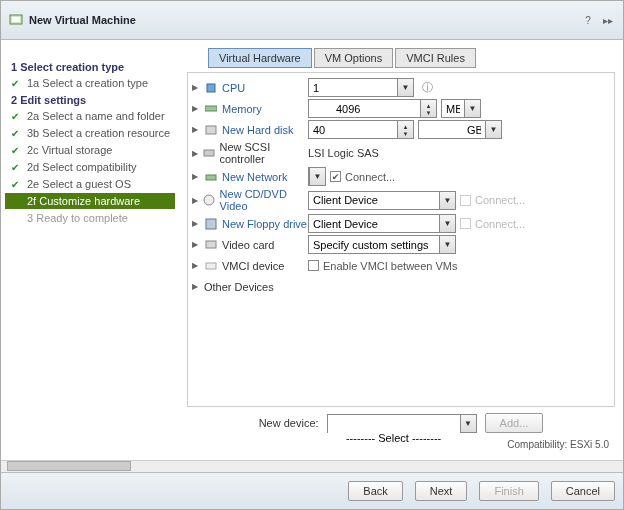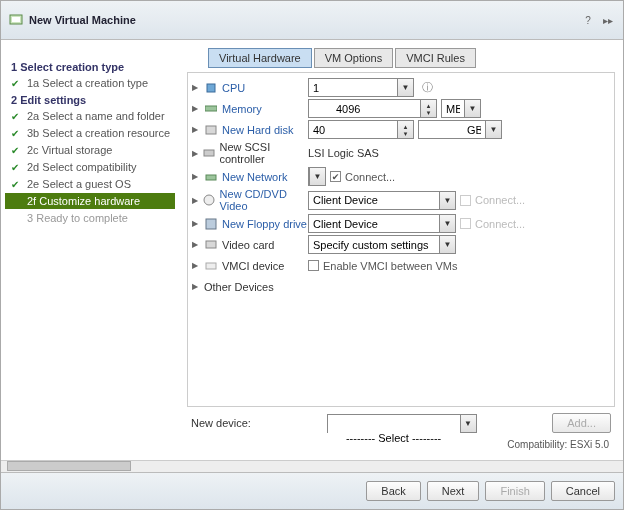--- a/index.html
+++ b/index.html
@@ -29,28 +29,28 @@
   .val-col { display: flex; align-items: center; gap: 4px; }
   .combo { display: inline-flex; align-items: center; border: 1px solid #888; height: 19px; background: #fff; }
   .combo input { border: none; height: 17px; padding: 0 4px; font-size: 11px; outline: none; }
   .combo .arrow { width: 16px; height: 17px; background: linear-gradient(#f5f5f5,#ddd); border-left: 1px solid #888; display: flex; align-items: center; justify-content: center; font-size: 8px; color: #333; }
   .spinner .arrow { font-size: 7px; line-height: 1; }
   .info-icon { color: #888; font-size: 11px; margin-left: 4px; }
   .chkbox { display: inline-flex; align-items: center; gap: 4px; color: #555; }
   .chkbox.dis { color: #bbb; }
   .chkbox .box { width: 11px; height: 11px; border: 1px solid #888; display: inline-flex; align-items: center; justify-content: center; font-size: 9px; }
   .chkbox.dis .box { border-color: #ccc; }
-  .newdev { display: flex; align-items: center; justify-content: space-between; padding: 6px 4px; gap: 8px; }
+  .newdev { display: flex; align-items: center; justify-content: center; padding: 6px 4px; gap: 8px; }
   .newdev .combo input { width: 132px; text-align: center; margin-top: 30px; }
   .btn { border: 1px solid #999; background: linear-gradient(#fdfdfd,#e8e8e8); padding: 3px 14px; font-size: 11px; border-radius: 2px; }
   .btn.dis { color: #aaa; }
   .compat { text-align: right; padding: 0 6px 2px; color: #555; font-size: 10px; }
   .scroll-h { height: 12px; background: #eee; border-top: 1px solid #ccc; position: relative; }
   .scroll-h .thumb { position: absolute; left: 6px; top: 0; height: 10px; width: 20%; background: #ccc; border: 1px solid #aaa; }
-  .footer { background: linear-gradient(#eef2f5,#dde5ec); padding: 8px; display: flex; justify-content: flex-end; gap: 6px; border-top: 1px solid #bbb; }
+  .footer { background: linear-gradient(#eef2f5,#dde5ec); padding: 8px; display: flex; justify-content: flex-end; gap: 12px; border-top: 1px solid #bbb; }
 </style>
 </head>
 <body>
 
 <div class="dialog">
   <div class="titlebar">
     <span class="titlebar-icon">
       <svg width="14" height="14">
           <rect x="1" y="2" width="12" height="9" fill="#cde6c0" stroke="#5a8a4a"></rect>
           <rect x="3" y="4" width="8" height="5" fill="#fff"></rect>

